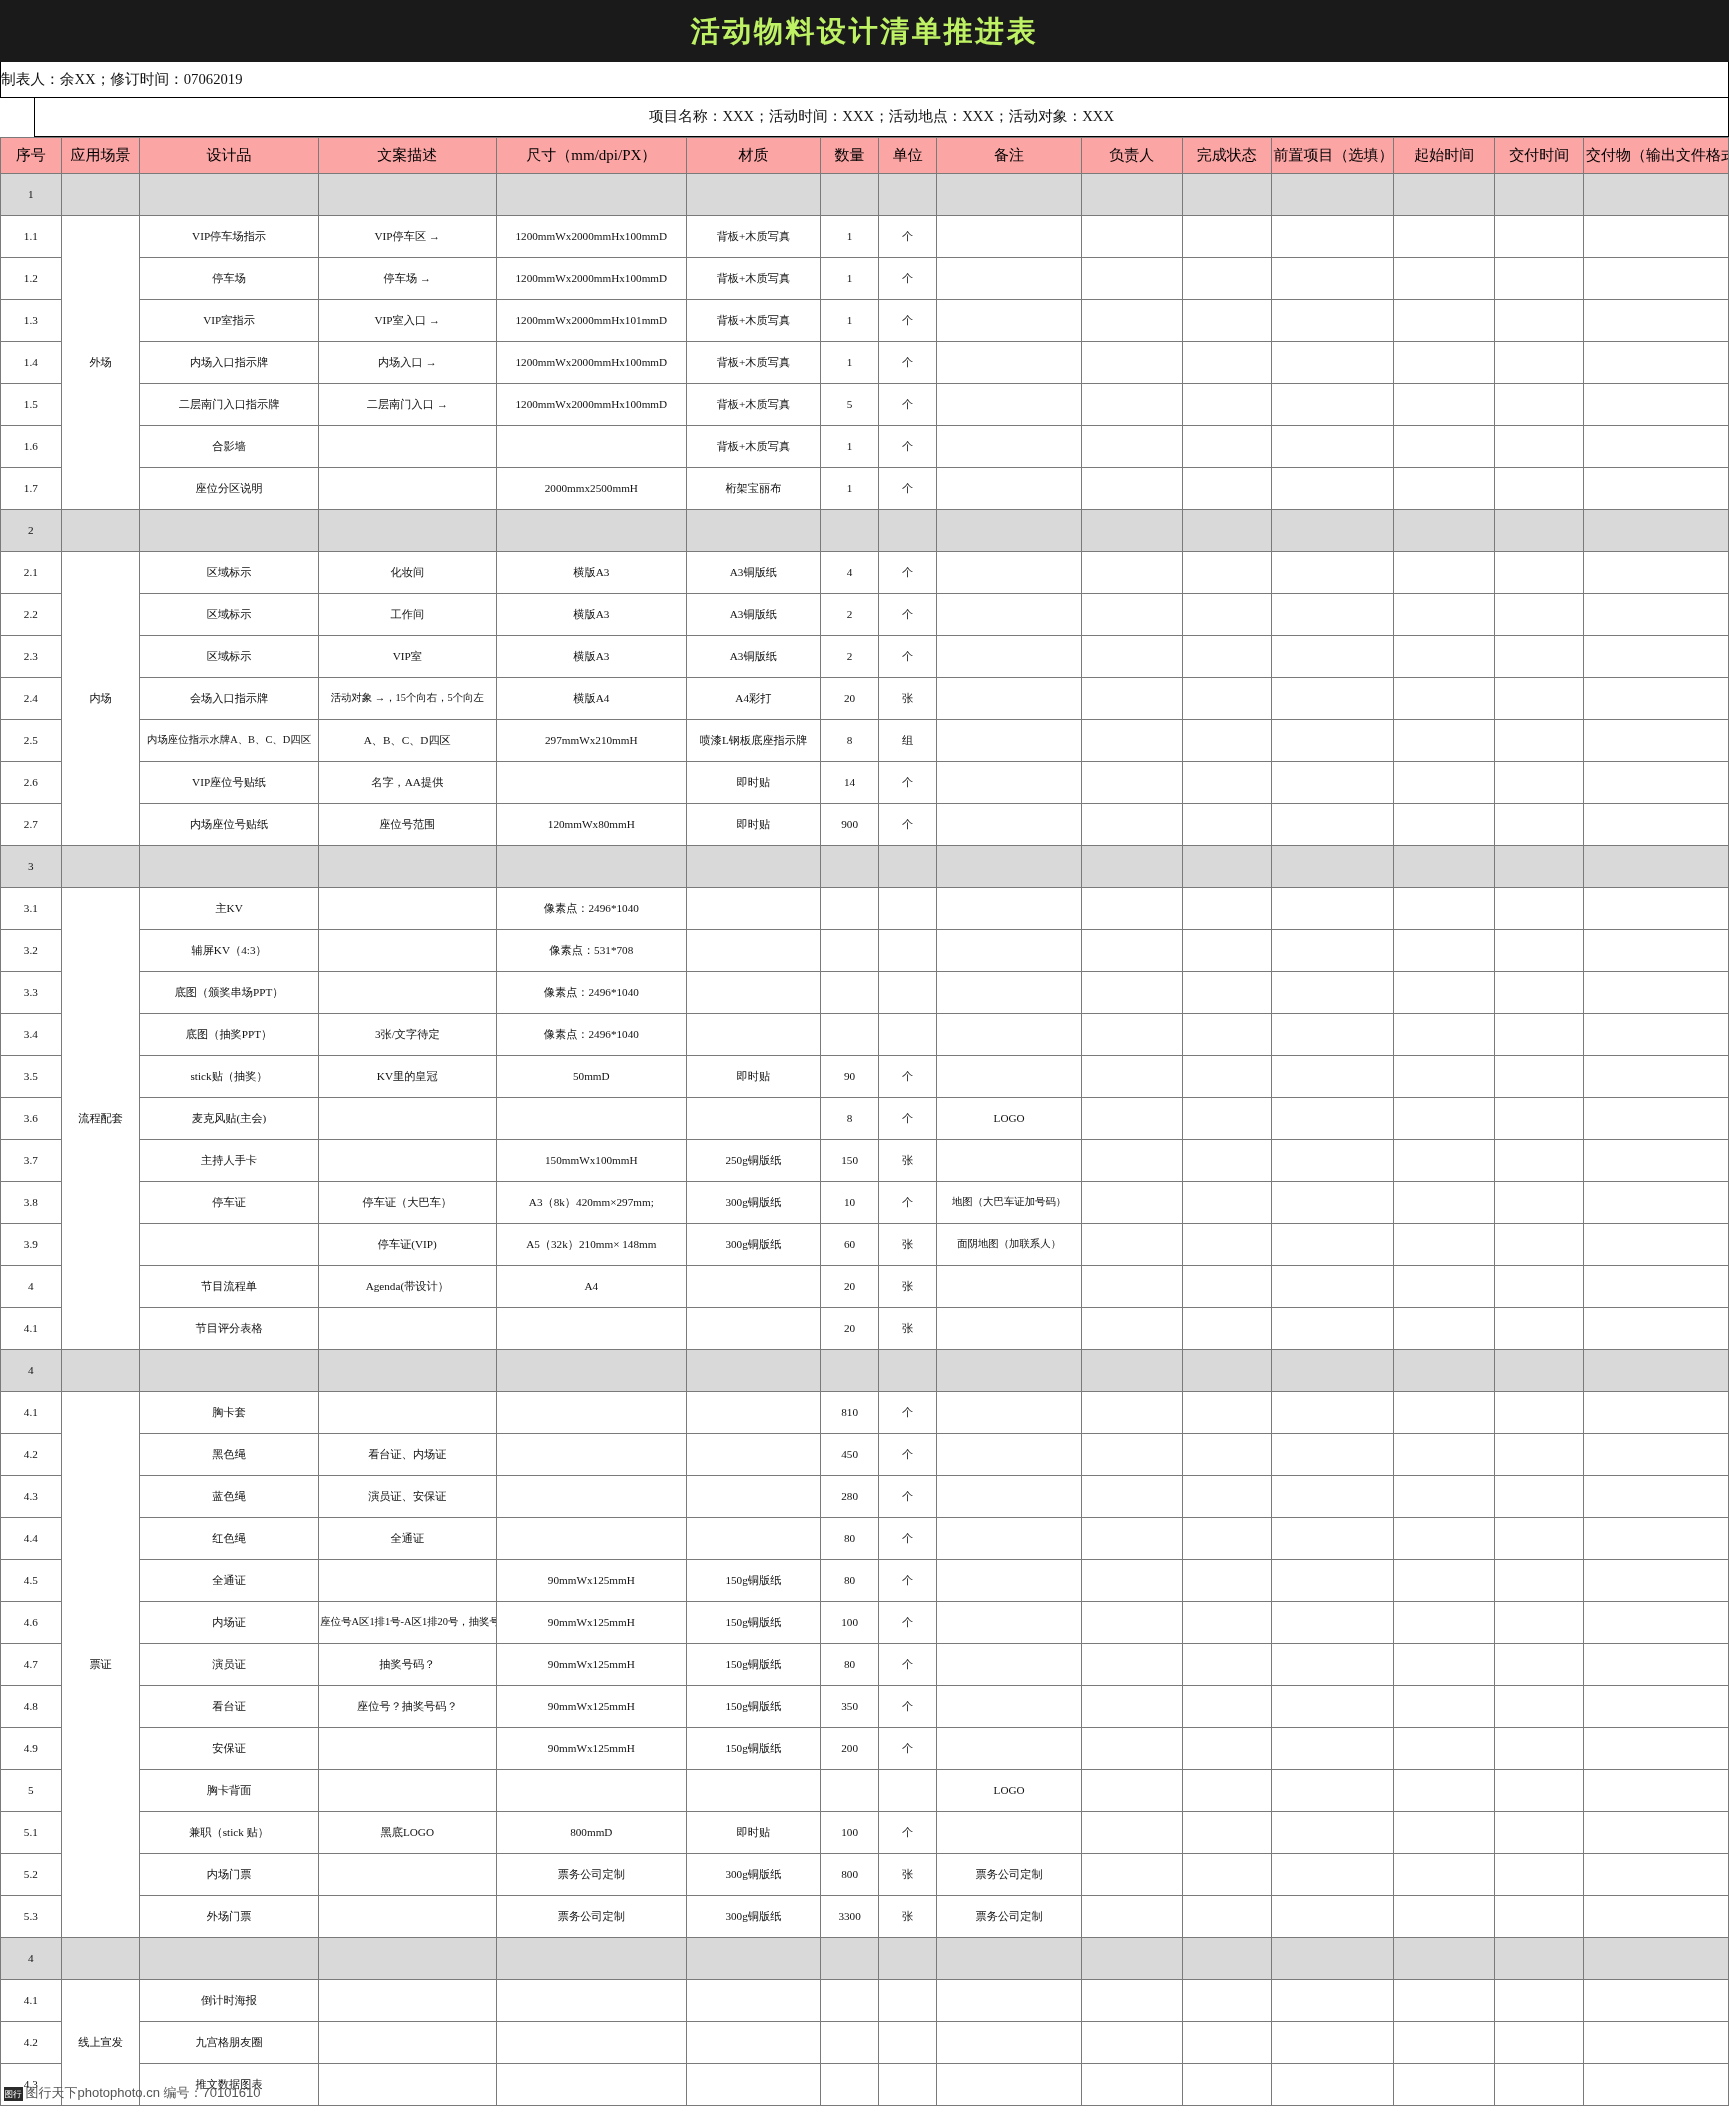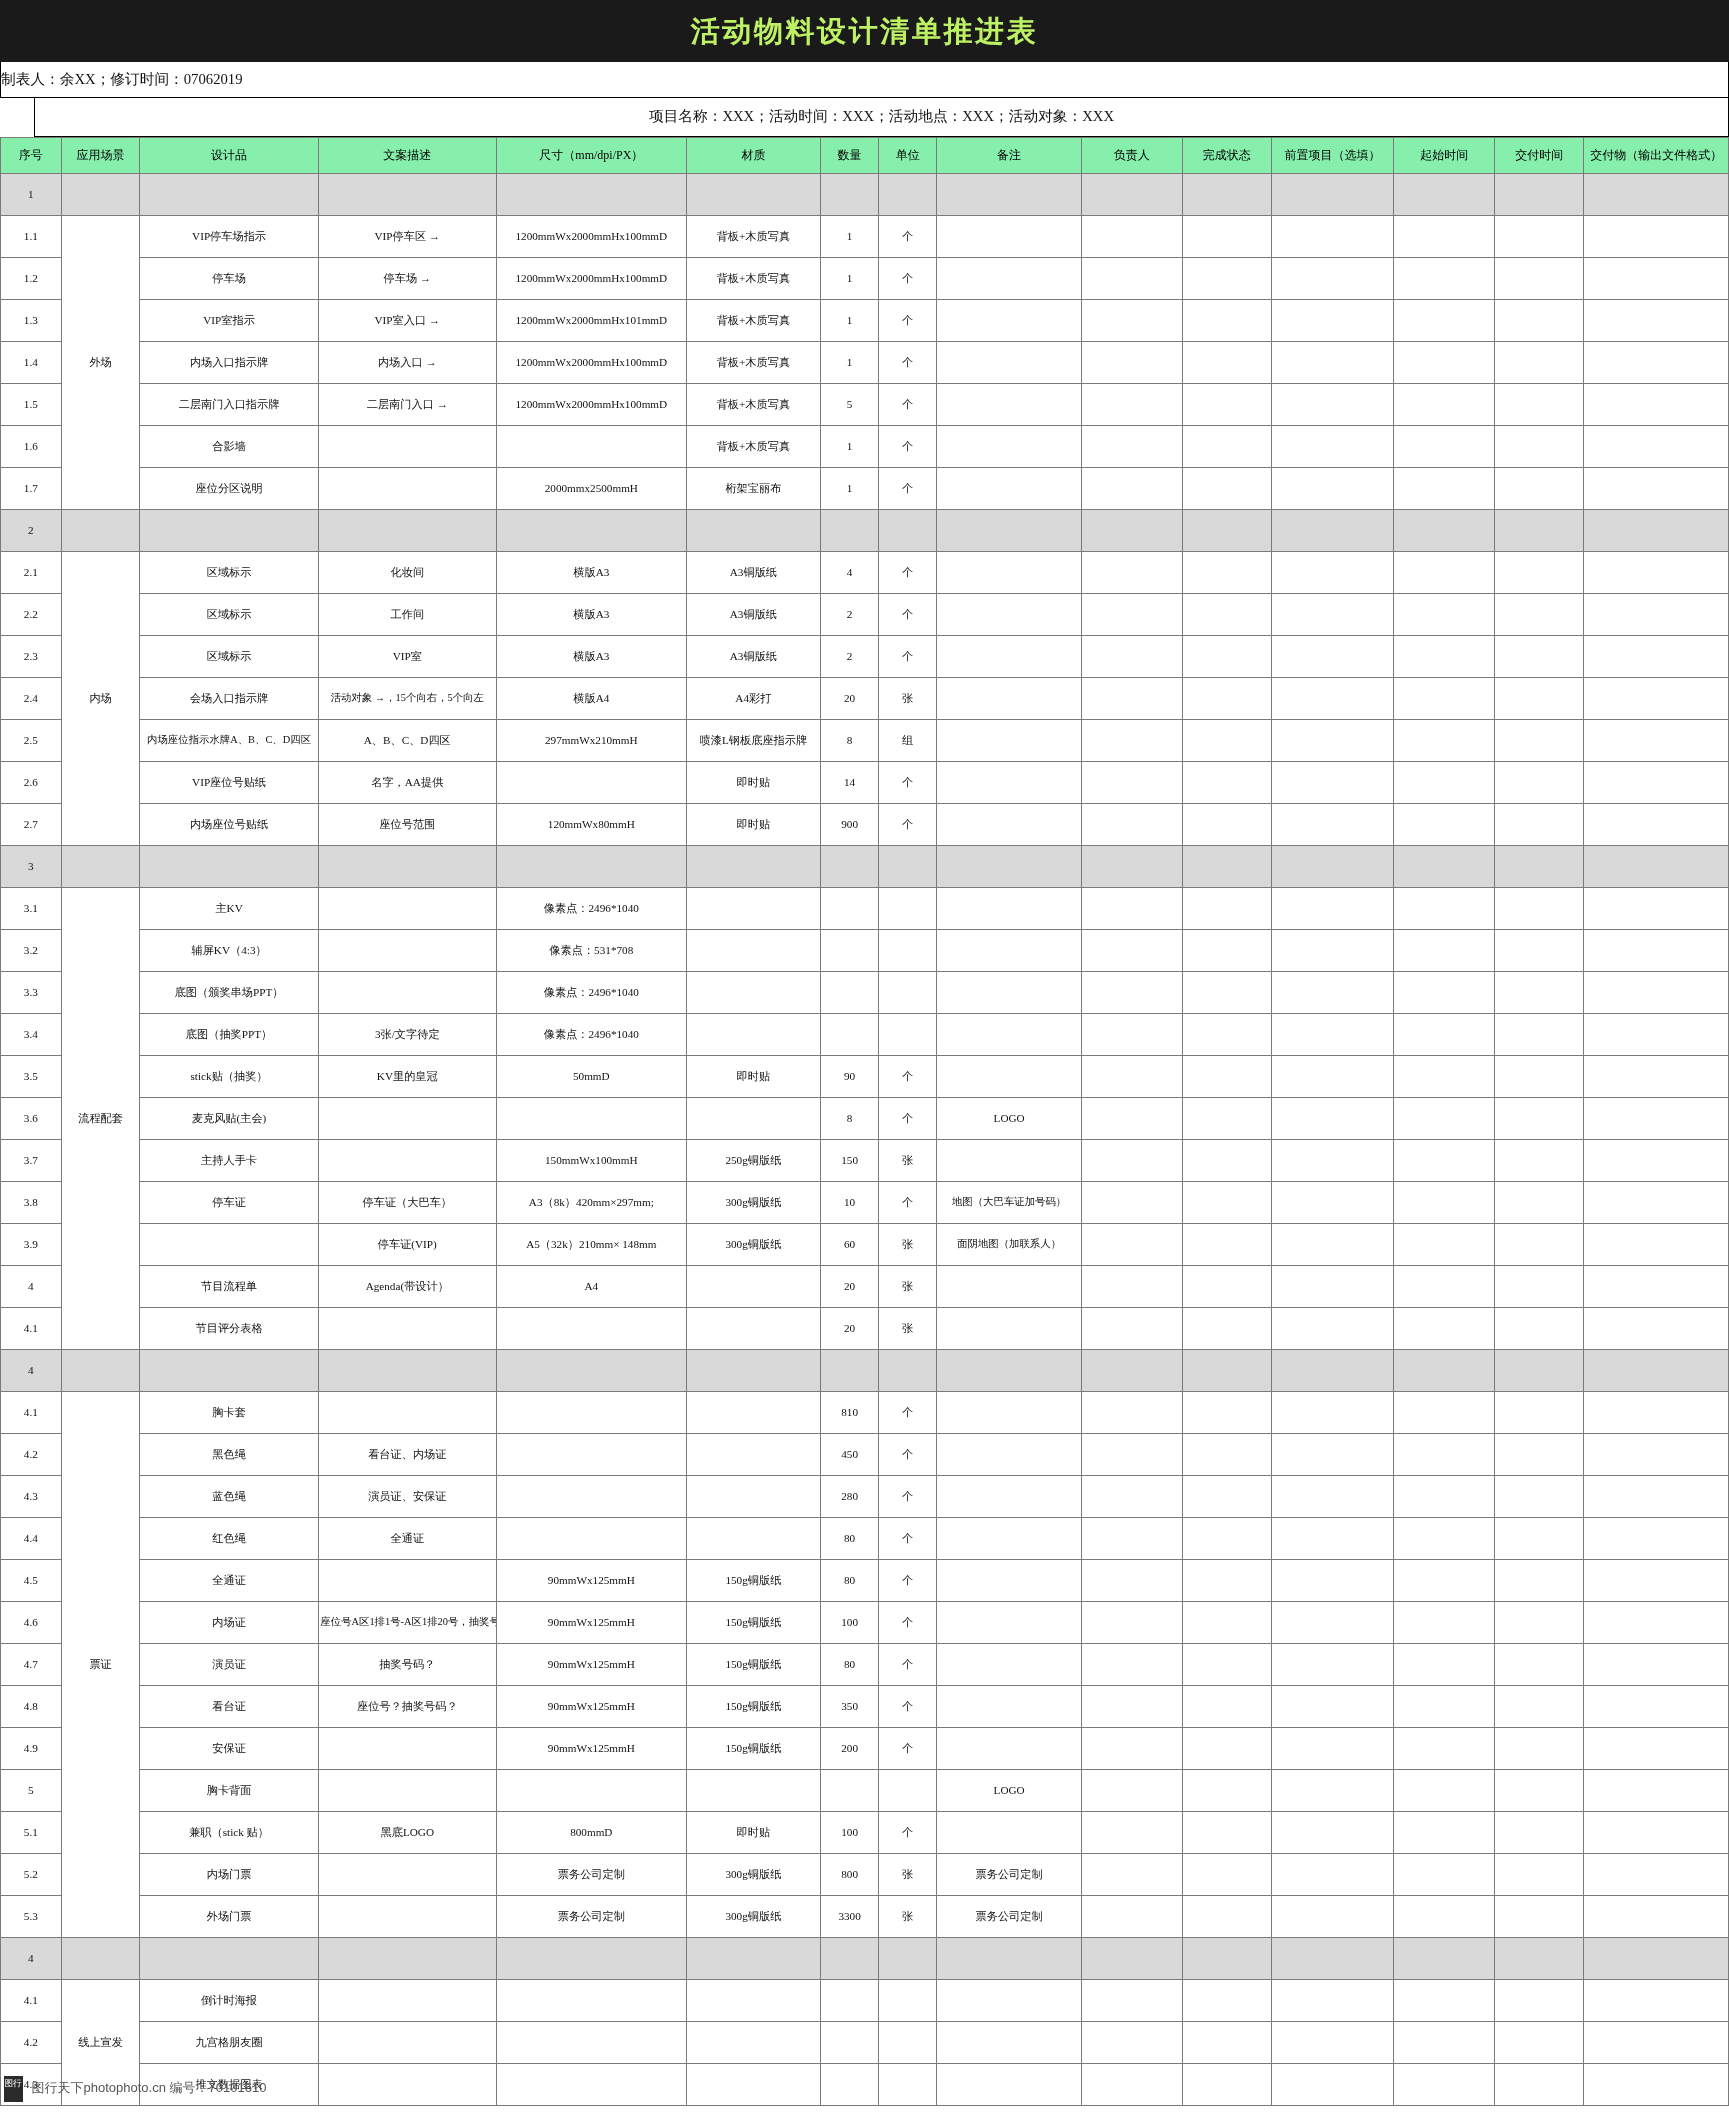--- a/index.html
+++ b/index.html
@@ -3,29 +3,29 @@
 <meta charset="utf-8">
 <style>
   html,body{margin:0;padding:0;background:#ffffff;}
   body{width:1729px;font-family:"Liberation Serif","DejaVu Serif",serif;color:#111;}
   .sheet{width:1729px;background:#fff;position:relative;}
   .title-bar{background:#1a1a1a;color:#bef264;text-align:center;font-size:29px;font-weight:bold;letter-spacing:2.6px;padding:12px 0 10.4px 0;font-family:"Liberation Sans","DejaVu Sans",sans-serif;}
   .subbar{border-left:0.9px solid #000;border-right:0.9px solid #000;border-bottom:0.9px solid #000;text-align:left;font-size:14.7px;padding:7.8px 0;}
   .subbar2{border-left:0.9px solid #000;border-right:0.9px solid #000;border-bottom:0.9px solid #000;text-align:center;font-size:14.7px;padding:9.5px 0;margin-left:34px;}
   table{border-collapse:collapse;width:1729px;table-layout:fixed;}
   th,td{border:0.9px solid #7a7a7a;font-size:11.2px;text-align:center;vertical-align:middle;padding:0 1.7px;overflow:hidden;white-space:nowrap;}
-  thead th{background:#86efac;height:35px;font-size:12px;font-weight:normal;color:#000;}
+  thead th{background:#fca5a5;height:35px;font-size:15px;font-weight:normal;color:#000;}
   tbody tr{height:42px;}
   tr.section td{background:#d9d9d9;height:29px;}
   tr.section td.sn{background:#d9d9d9;text-align:center;}
   td.sn{width:47px;}
   td.cat{width:61px;}
   .fill{background:#fff;}
   .wm{position:absolute;left:3.5px;bottom:3.5px;font-size:13px;color:#555;font-family:"Liberation Sans","DejaVu Sans",sans-serif;}
-  .wm .logo{display:inline-block;width:19px;height:26px;background:#2b2b2b;color:#fff;font-size:8.6px;line-height:14px;text-align:center;margin-right:9px;vertical-align:middle;}
+  .wm .logo{display:inline-block;width:19px;height:14px;background:#2b2b2b;color:#fff;font-size:8.6px;line-height:14px;text-align:center;margin-right:3px;vertical-align:middle;}
   .tight{font-size:10.4px;}
 </style>
 </head>
 <body>
 
 <div class="sheet">
 
   <div class="title-bar">活动物料设计清单推进表</div>
   <div class="subbar">制表人：余XX；修订时间：07062019</div>
   <div class="subbar2">项目名称：XXX；活动时间：XXX；活动地点：XXX；活动对象：XXX</div>

